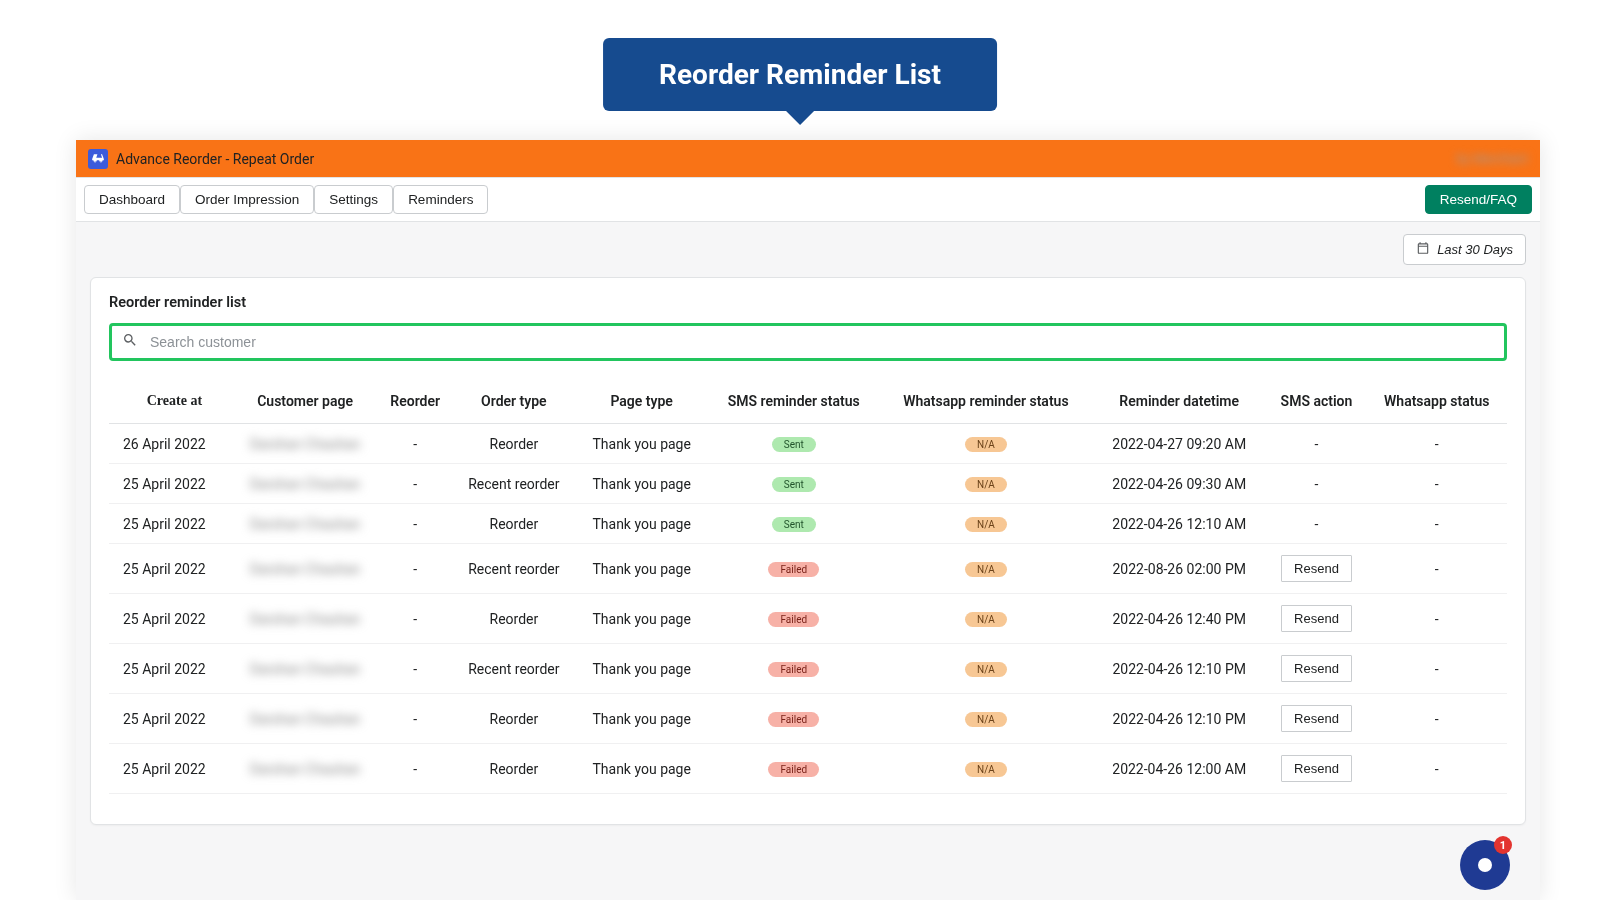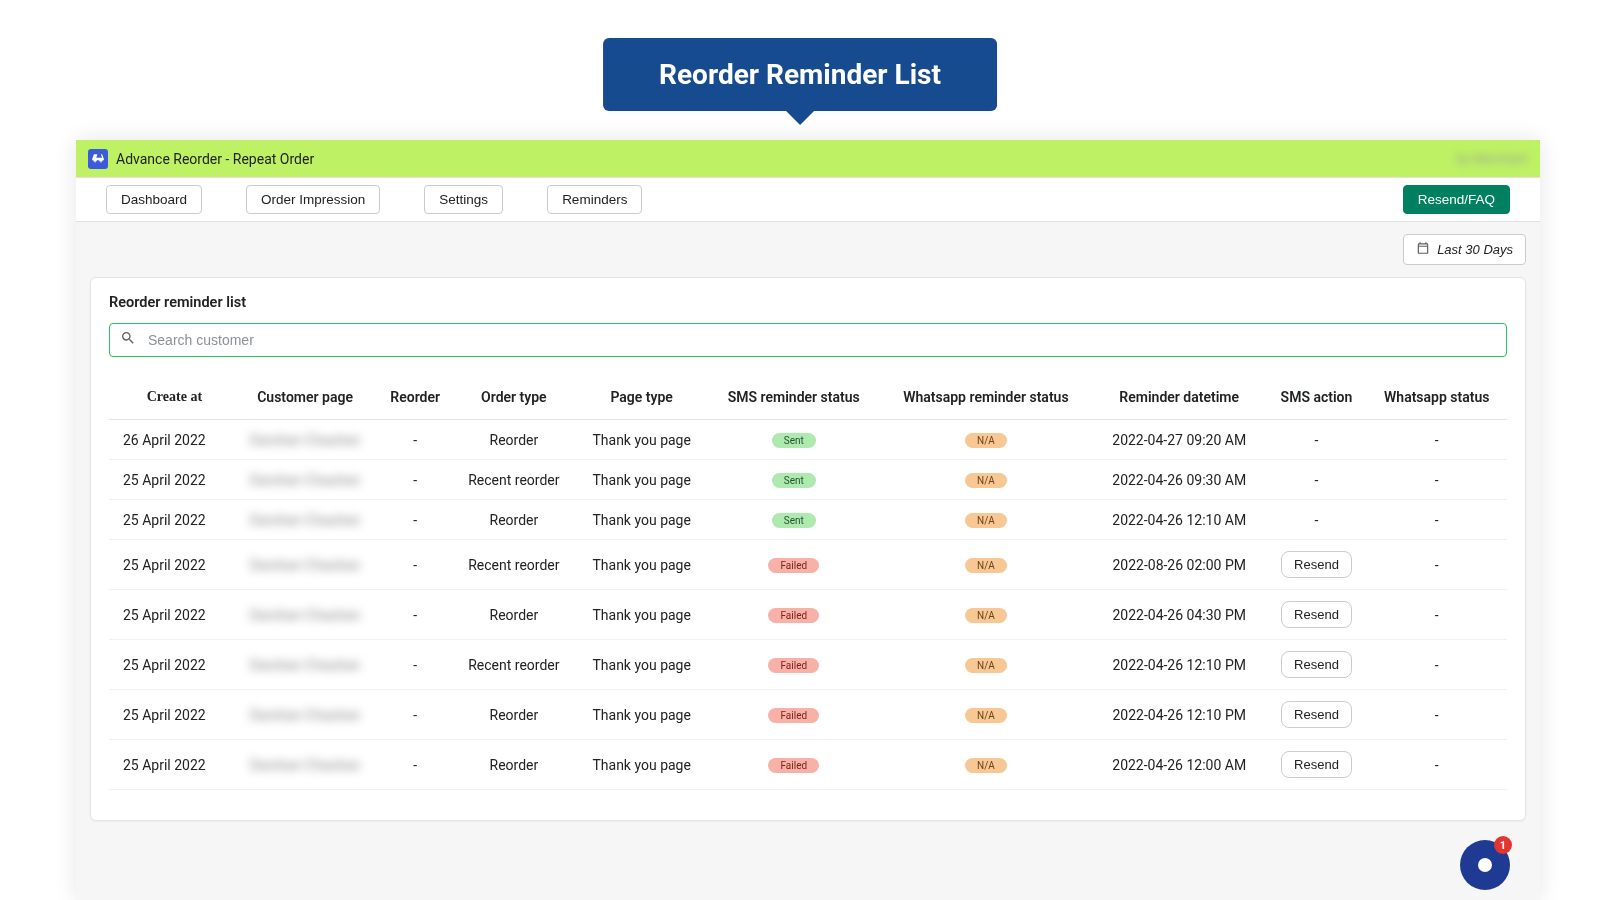--- a/index.html
+++ b/index.html
@@ -33,21 +33,21 @@
     border-left: 14px solid transparent;
     border-right: 14px solid transparent;
     border-top: 14px solid #164B8F;
   }
   .app-frame {
     position: absolute;
     top: 140px;
     left: 76px;
     right: 60px;
     bottom: 0;
-    background: #bef264;
+    background: #f97316;
     box-shadow: 0 0 22px rgba(0,0,0,0.10);
   }
   .top-bar {
     height: 38px;
     display: flex;
     align-items: center;
     padding: 0 12px;
     border-bottom: 1px solid #e1e3e5;
     font-size: 14px;
     color: #202223;
@@ -73,21 +73,21 @@
     padding: 0 8px;
     border-bottom: 1px solid #e1e3e5;
     background:#fff;
   }
   .nav-btn {
     background:#fff;
     border:1px solid #c9cccf;
     border-radius:4px;
     padding: 6px 14px;
     font-size:13.5px;
-    margin: 0 22px;
+    margin: 0 0;
     cursor:pointer;
     color:#202223;
   }
   .nav-btn.green {
     background:#008060;
     border-color:#008060;
     color:#fff;
     margin-left:auto;
     font-weight:500;
   }
@@ -121,21 +121,21 @@
     box-shadow: 0 1px 2px rgba(0,0,0,0.04);
     padding: 16px 18px 30px 18px;
   }
   .card-title {
     font-size:14.5px;
     font-weight:600;
     color:#202223;
     margin-bottom:12px;
   }
   .search-wrap {
-    border:1px solid #22c55e;
+    border:3px solid #22c55e;
     border-radius:4px;
     display:flex;
     align-items:center;
     padding:6px 10px;
     margin-bottom:22px;
   }
   .search-wrap svg { width:16px; height:16px; fill:#5c5f62; margin-right:12px; }
   .search-wrap input {
     border:none;
     outline:none;
@@ -172,21 +172,21 @@
     padding: 2px 12px;
     border-radius: 12px;
     font-size:10px;
   }
   .badge-sent { background:#aee9af; color:#21532b; }
   .badge-failed { background:#f7b1a7; color:#7a231a; }
   .badge-na { background:#f7c794; color:#6b4219; }
   .resend-btn {
     background:#fff;
     border:1px solid #c9cccf;
-    border-radius:8px;
+    border-radius:1px;
     padding:5px 12px;
     font-size:13px;
     cursor:pointer;
     color:#202223;
   }
   .chat-bubble {
     position:absolute;
     right:30px;
     bottom:10px;
     width:50px;height:50px;
@@ -325,21 +325,21 @@
               <td>-</td>
             </tr>
             <tr>
               <td>25 April 2022</td>
               <td><span class="blur-cell">Darshan Chauhan</span></td>
               <td>-</td>
               <td>Reorder</td>
               <td>Thank you page</td>
               <td><span class="badge badge-failed">Failed</span></td>
               <td><span class="badge badge-na">N/A</span></td>
-              <td>2022-04-26 04:30 PM</td>
+              <td>2022-04-26 12:40 PM</td>
               <td><button class="resend-btn">Resend</button></td>
               <td>-</td>
             </tr>
             <tr>
               <td>25 April 2022</td>
               <td><span class="blur-cell">Darshan Chauhan</span></td>
               <td>-</td>
               <td>Recent reorder</td>
               <td>Thank you page</td>
               <td><span class="badge badge-failed">Failed</span></td>

